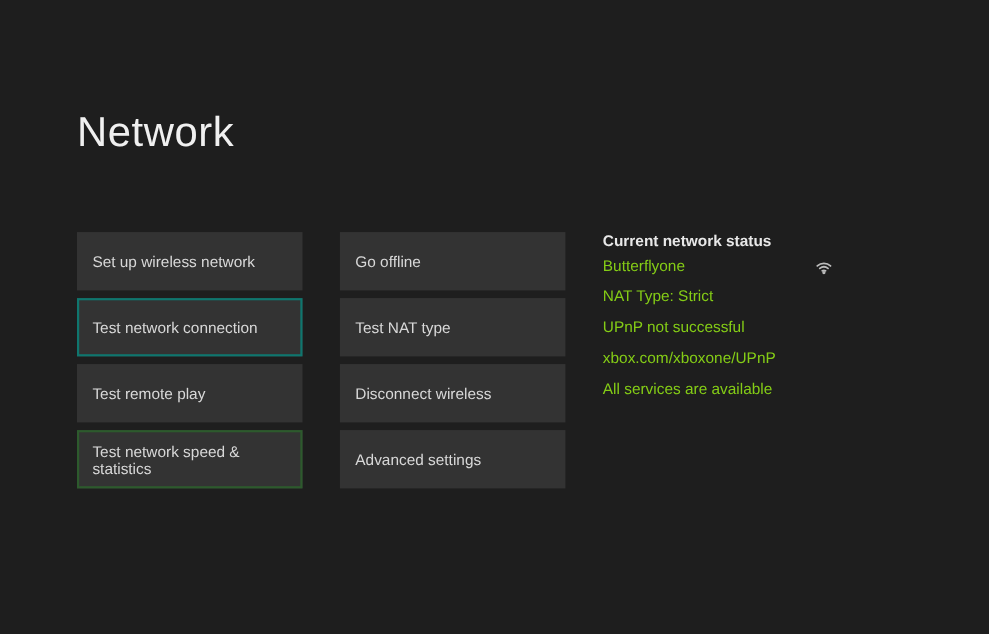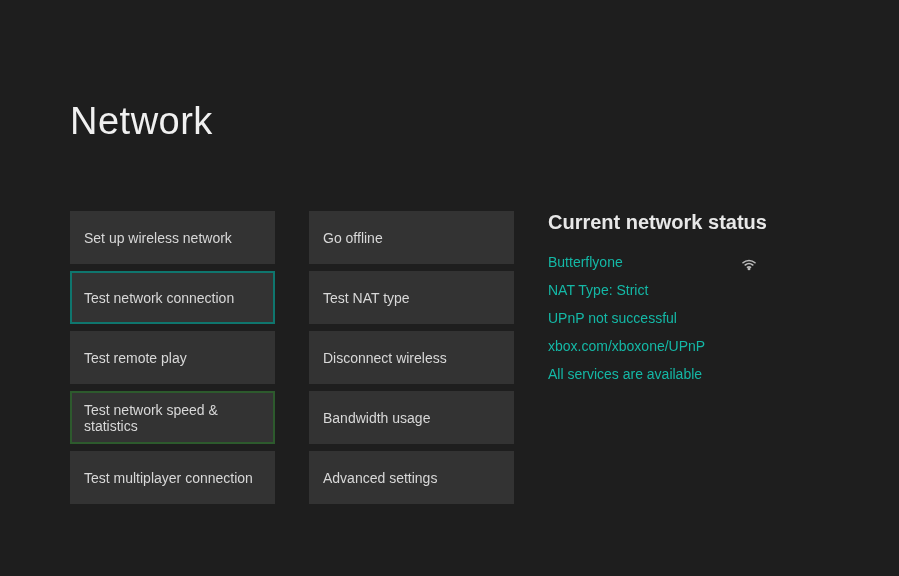--- a/index.html
+++ b/index.html
@@ -47,28 +47,28 @@
       border: 2px solid #0f766e;
     }
     .tile.highlight-green {
       border: 2px solid #2d5a2d;
     }
     .status-panel {
       flex: 1;
       padding-left: 0;
     }
     .status-title {
-      font-size: 20px;
+      font-size: 14px;
       font-weight: 700;
       color: #e8e8e8;
-      margin-bottom: 14px;
+      margin-bottom: 0;
     }
     .status-row {
       font-size: 14px;
-      color: #14b8a6;
+      color: #84cc16;
       line-height: 28px;
       display: flex;
       align-items: center;
       justify-content: space-between;
       max-width: 210px;
     }
     .wifi-icon {
       color: #bbbbbb;
     }
     .wifi-icon svg {
@@ -90,37 +90,31 @@
       </div>
       <div class="tile highlight-red">
         <span>Test network connection</span>
       </div>
       <div class="tile">
         <span>Test remote play</span>
       </div>
       <div class="tile highlight-green">
         <span>Test network speed &amp; statistics</span>
       </div>
-      <div class="tile">
-        <span>Test multiplayer connection</span>
-      </div>
     </div>
 
     <div class="col">
       <div class="tile">
         <span>Go offline</span>
       </div>
       <div class="tile">
         <span>Test NAT type</span>
       </div>
       <div class="tile">
         <span>Disconnect wireless</span>
-      </div>
-      <div class="tile">
-        <span>Bandwidth usage</span>
       </div>
       <div class="tile">
         <span>Advanced settings</span>
       </div>
     </div>
 
     <div class="status-panel">
       <div class="status-title">Current network status</div>
       <div class="status-row">
         <span>Butterflyone</span>

